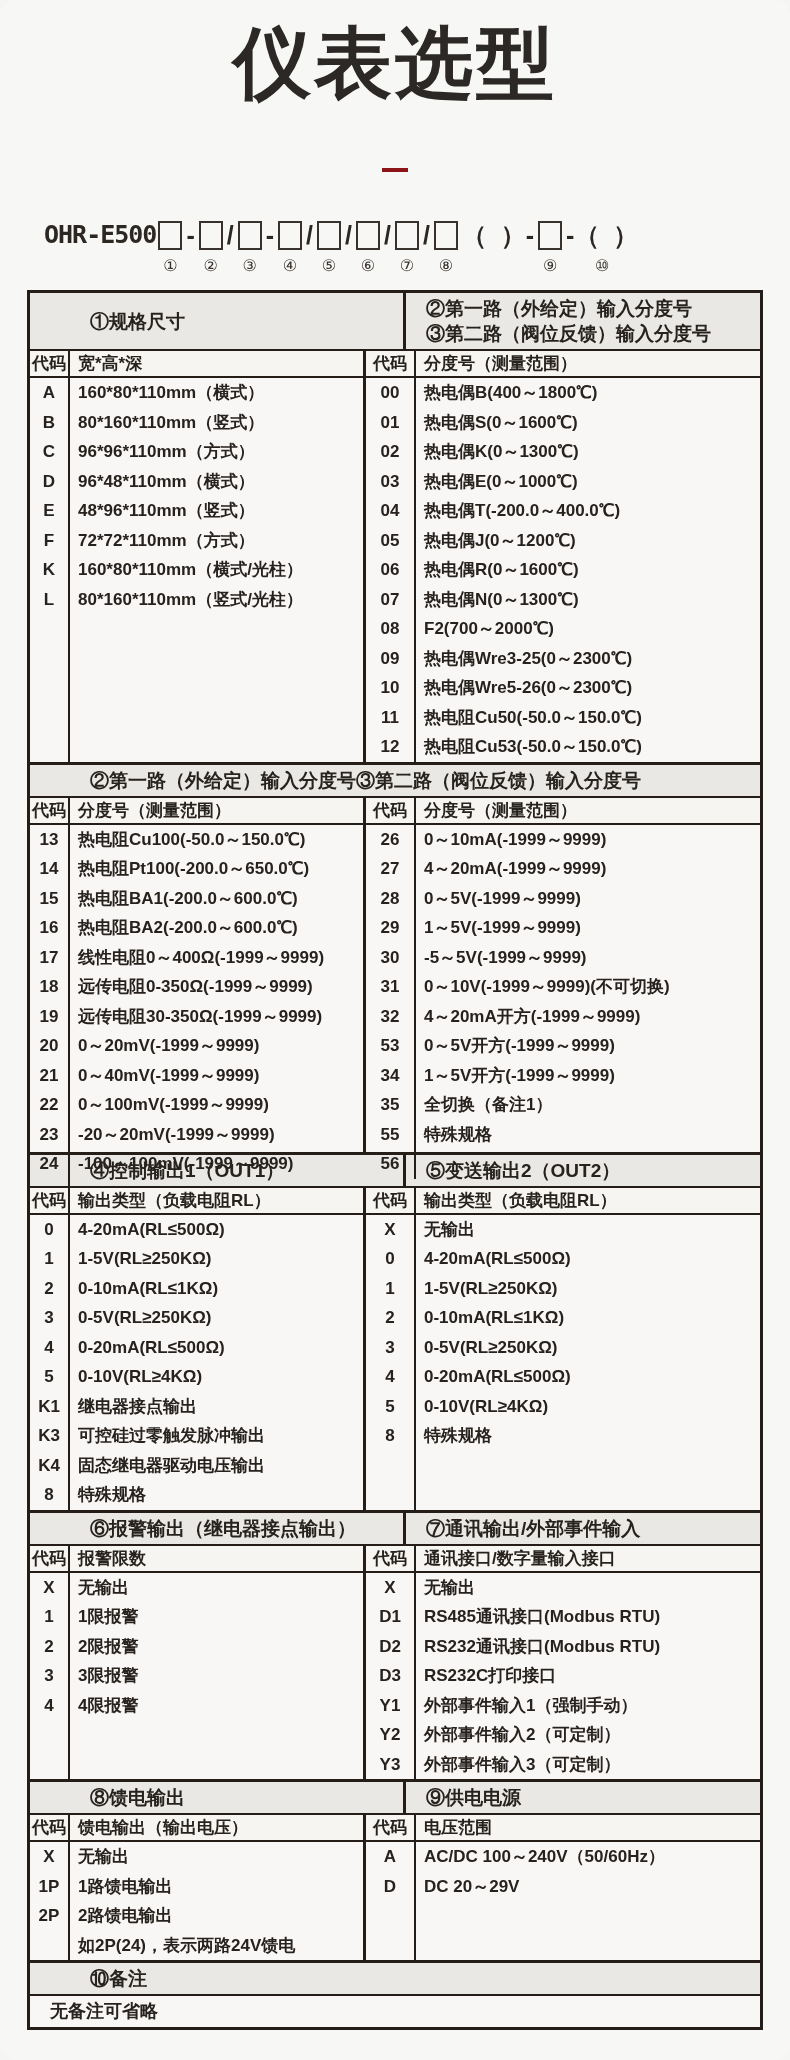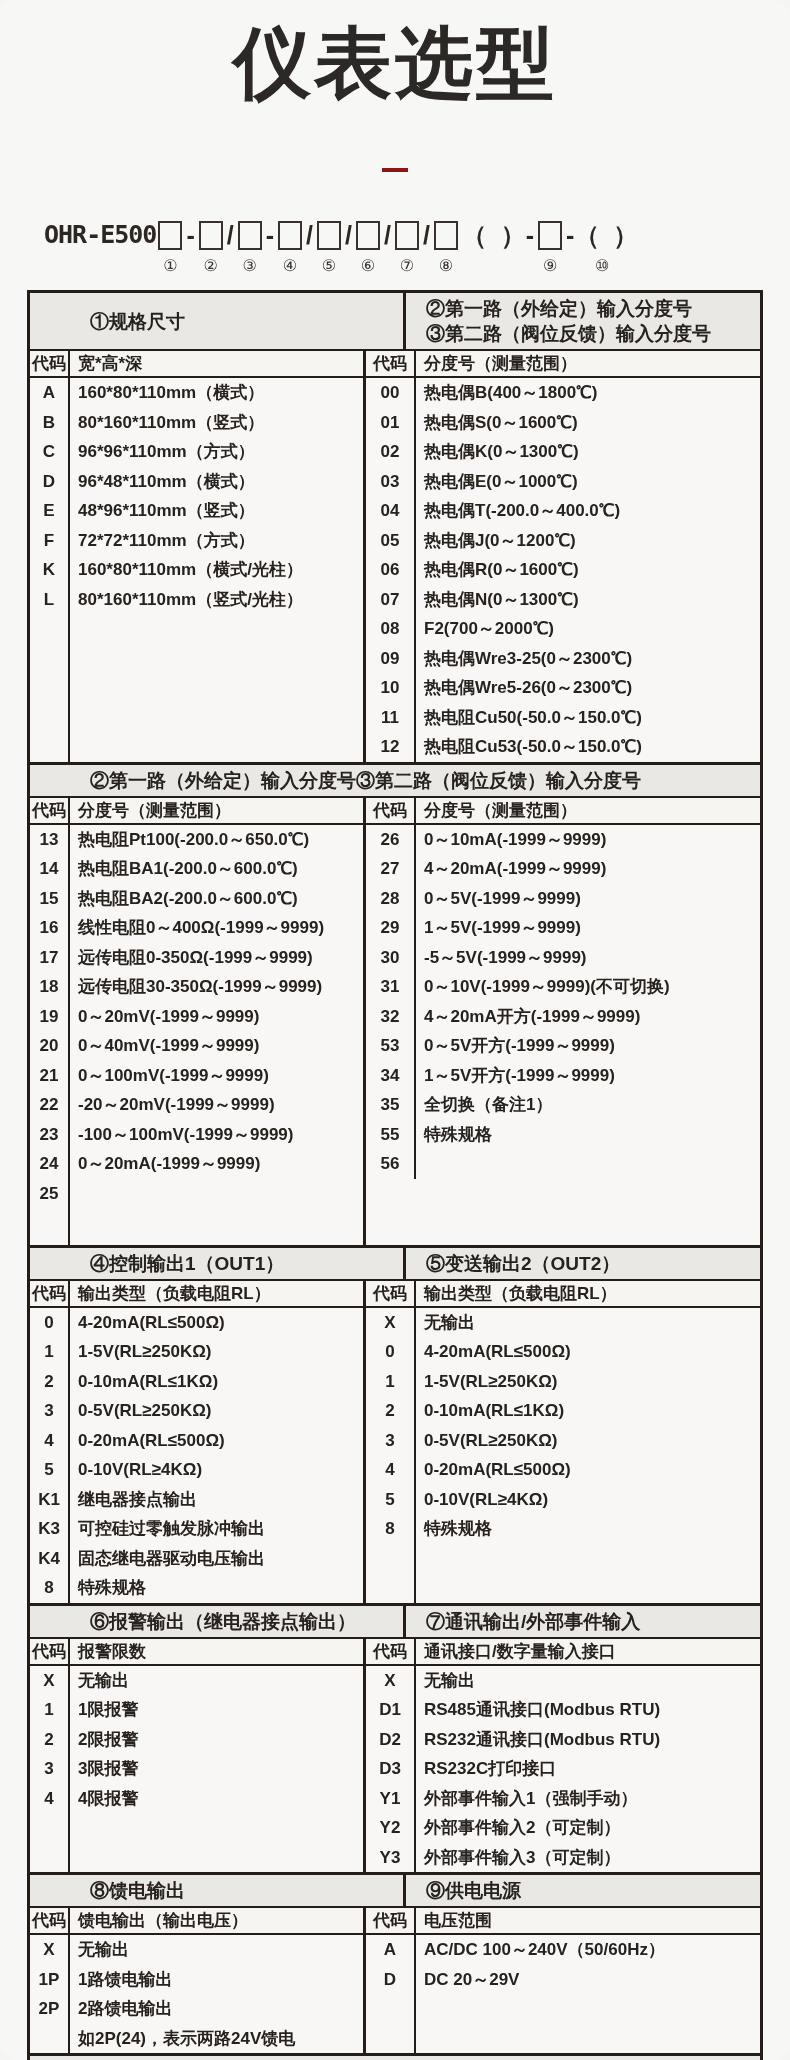--- a/index.html
+++ b/index.html
@@ -280,37 +280,38 @@
         <div class="hc">
           <div>②第一路（外给定）输入分度号③第二路（阀位反馈）输入分度号</div>
         </div>
       </div>
       <div class="body">
         <div class="half l">
           <div class="subhead">
             <div class="c1">代码</div>
             <div class="c2">分度号（测量范围）</div>
           </div>
-          <div class="rowswrap" style="height: 420px;">
+          <div class="rowswrap" style="height: 327px;">
             <div class="codecol">
               <div class="cc">13</div>
               <div class="cc">14</div>
               <div class="cc">15</div>
               <div class="cc">16</div>
               <div class="cc">17</div>
               <div class="cc">18</div>
               <div class="cc">19</div>
               <div class="cc">20</div>
               <div class="cc">21</div>
               <div class="cc">22</div>
               <div class="cc">23</div>
               <div class="cc">24</div>
               <div class="cc">25</div>
             </div>
             <div class="desccol">
+              <div class="dc">热电阻Cu100(-50.0～150.0℃)</div>
               <div class="dc">热电阻Pt100(-200.0～650.0℃)</div>
               <div class="dc">热电阻BA1(-200.0～600.0℃)</div>
               <div class="dc">热电阻BA2(-200.0～600.0℃)</div>
               <div class="dc">线性电阻0～400Ω(-1999～9999)</div>
               <div class="dc">远传电阻0-350Ω(-1999～9999)</div>
               <div class="dc">远传电阻30-350Ω(-1999～9999)</div>
               <div class="dc">0～20mV(-1999～9999)</div>
               <div class="dc">0～40mV(-1999～9999)</div>
               <div class="dc">0～100mV(-1999～9999)</div>
               <div class="dc">-20～20mV(-1999～9999)</div>

